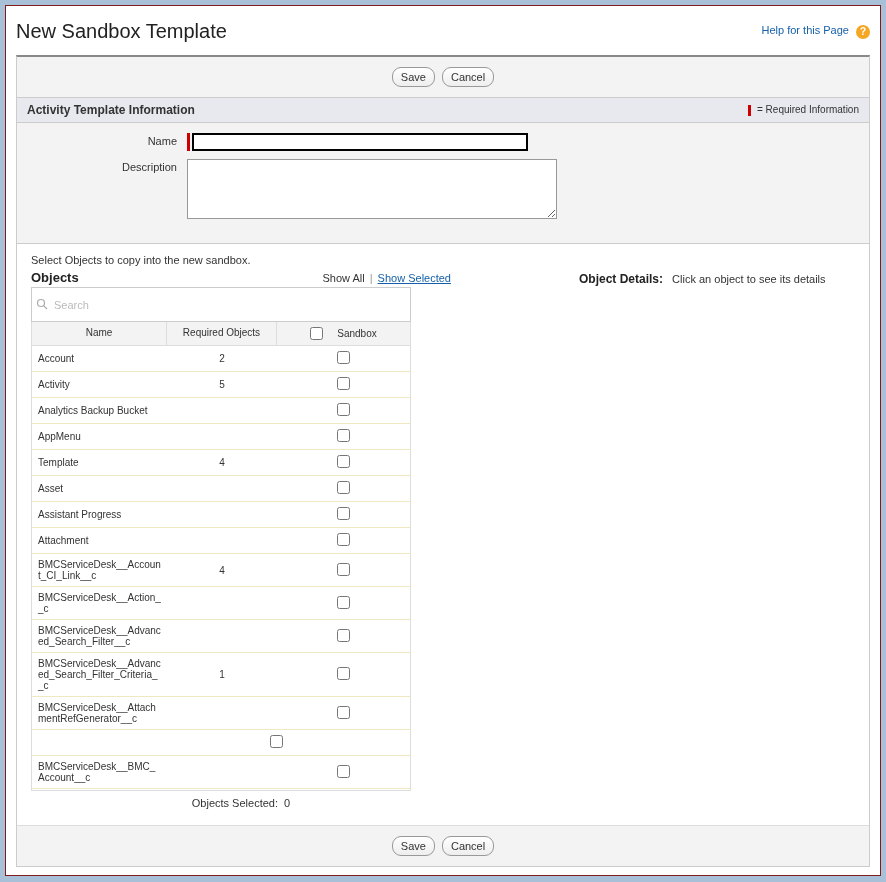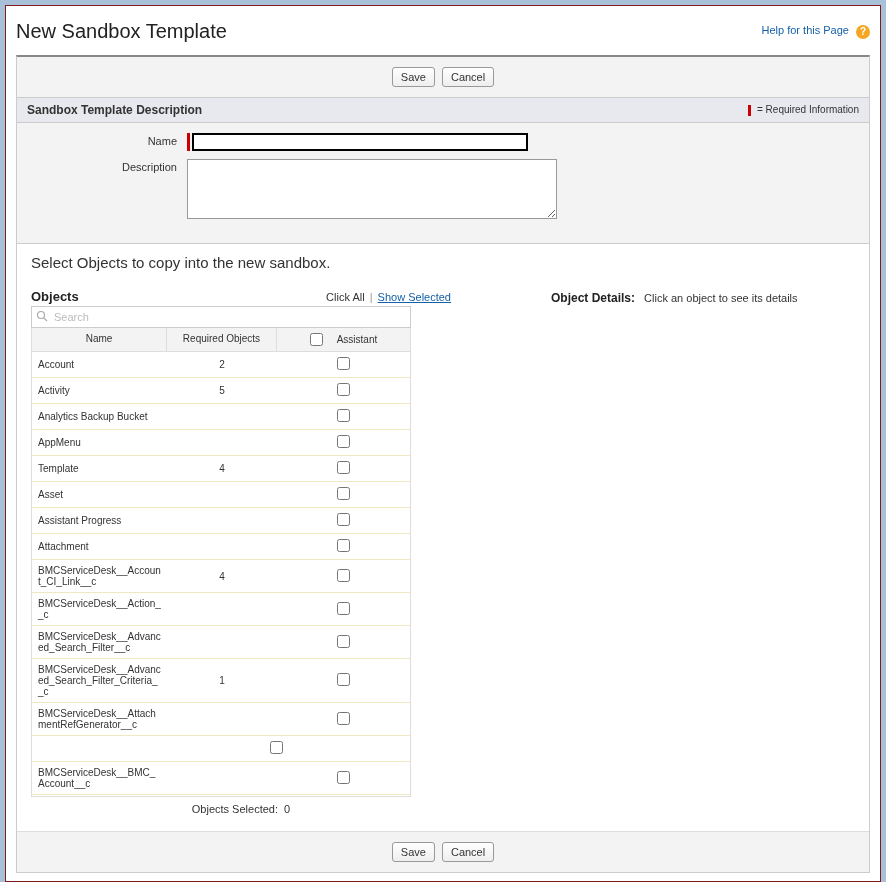--- a/index.html
+++ b/index.html
@@ -56,21 +56,21 @@
       background: #f3f3f3;
     }
     .button-row {
       text-align: center;
       padding: 10px 0;
       background: #f3f3f3;
     }
     .btn {
       background: linear-gradient(to bottom, #fff, #eee);
       border: 1px solid #999;
-      border-radius: 3px;
+      border-radius: 9px;
       padding: 3px 8px;
       font-size: 11px;
       cursor: pointer;
       margin: 0 2px;
       color: #333;
     }
     .section-header {
       background: #e8e8ef;
       border-top: 1px solid #ccc;
       border-bottom: 1px solid #ccc;
@@ -132,37 +132,37 @@
       border: 1px solid #999;
       padding: 3px;
       font-size: 11px;
       resize: both;
     }
     .objects-section {
       background: #fff;
       border-top: 1px solid #ccc;
       padding: 10px 14px;
     }
-    .instruction { font-size: 15px; color: #333; margin-bottom: 18px; }
-    .two-col { display: flex; gap: 56px; }
+    .instruction { font-size: 11px; color: #333; margin-bottom: 4px; }
+    .two-col { display: flex; gap: 84px; }
     .left-col { width: 420px; }
     .right-col { flex: 1; padding-top: 2px; margin-left: 44px; }
     .objects-header {
       display: flex;
       justify-content: space-between;
       align-items: center;
       margin-bottom: 2px;
     }
     .objects-title { font-size: 13px; font-weight: bold; color: #222; }
     .view-links { font-size: 11px; color: #333; }
     .view-links a { color: #1560a8; }
     .search-box {
       position: relative;
       border: 1px solid #ccc;
-      height: 22px;
+      height: 35px;
       margin-bottom: 0;
       background: #fff;
       width: 380px;
     }
     .search-icon-el {
       position: absolute;
       left: 4px;
       top: 50%;
       transform: translateY(-50%);
       color: #aaa;
@@ -243,21 +243,21 @@
   </div>
 
   <div class="content-area">
 
     <div class="button-row">
       <button class="btn">Save</button>
       <button class="btn">Cancel</button>
     </div>
 
     <div class="section-header">
-      <span>Sandbox Template Description</span>
+      <span>Activity Template Information</span>
       <span class="req-info">
         <span class="req-bar"></span>
         <span>= Required Information</span>
       </span>
     </div>
 
     <div class="form-section">
       <div class="form-row">
         <div class="form-label">Name</div>
         <div class="form-field">
@@ -275,21 +275,21 @@
 
     <div class="objects-section">
       <div class="instruction">Select Objects to copy into the new sandbox.</div>
 
       <div class="two-col">
         <div class="left-col">
 
           <div class="objects-header">
             <span class="objects-title">Objects</span>
             <span class="view-links">
-              <span>Click All</span>
+              <span>Show All</span>
               <span class="sep">|</span>
               <a href="#">Show Selected</a>
             </span>
           </div>
 
           <div class="search-box">
             <span class="search-icon-el">
               <svg width="12" height="12" viewBox="0 0 12 12">
                   <circle cx="5" cy="5" r="3.5" fill="none" stroke="#aaa" stroke-width="1.2"></circle>
                   <line x1="7.8" y1="7.8" x2="11" y2="11" stroke="#aaa" stroke-width="1.2"></line>
@@ -298,21 +298,21 @@
             <input type="text" class="search-input" placeholder="Search" style="">
           </div>
 
           <div class="obj-table-wrap">
             <div class="obj-table-inner">
               <div class="obj-header-row">
                 <div class="col-name">Name</div>
                 <div class="col-req">Required Objects</div>
                 <div class="col-sel">
                   <input type="checkbox" style="">
-                  <span>Assistant</span>
+                  <span>Sandbox</span>
                 </div>
               </div>
               <div class="obj-scroll" id="obj-rows">
                   <div class="obj-row">
                     <div class="cell cell-name">Account</div>
                     <div class="cell cell-req">2</div>
                     <div class="cell cell-sel"><input type="checkbox" style=""></div>
                   </div>
                   <div class="obj-row">
                     <div class="cell cell-name">Activity</div>

